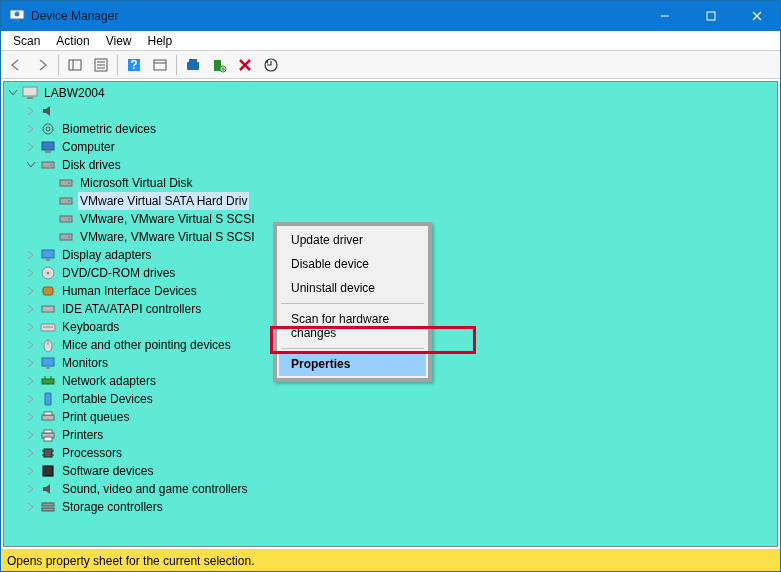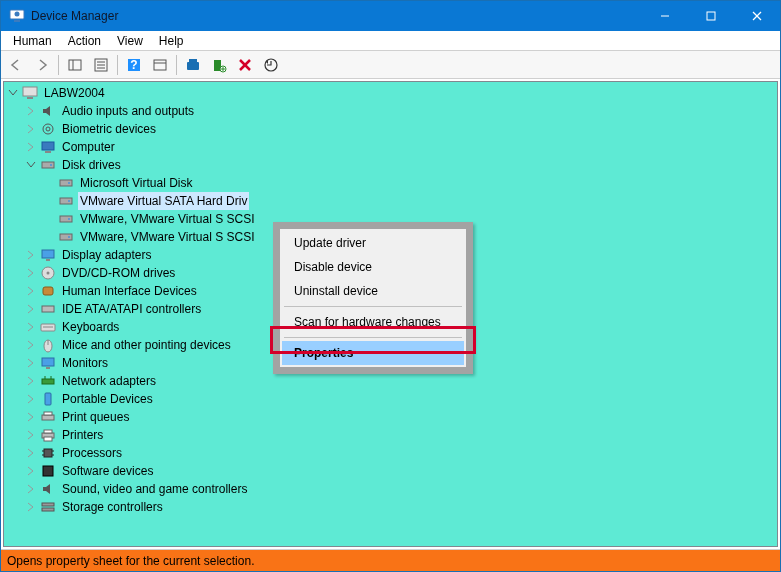--- a/index.html
+++ b/index.html
@@ -15,26 +15,26 @@
   .toolbar .tbtn { width:24px; height:24px; display:flex; align-items:center; justify-content:center; border:1px solid transparent; margin:0 1px; }
   .toolbar .sep { width:1px; height:20px; background:#c0c0c0; margin:0 3px; }
   .tree-wrap { flex:1; overflow:auto; border:1px solid #828790; margin:2px; position:relative; background:#5eead4; }
   .tree { padding:2px 0 2px 2px; }
   .node { display:flex; align-items:center; height:18px; line-height:18px; white-space:nowrap; }
   .expander { width:14px; height:14px; display:flex; align-items:center; justify-content:center; margin-right:2px; }
   .node .icon { width:16px; height:16px; margin-right:4px; flex-shrink:0; }
   .node .label { padding:0 2px; }
   .node.selected .label { background:#cde8ff; }
   .children { margin-left:18px; }
-  .ctx { position:absolute; width:200px; background:#f0f0f0; border:7px solid #a3a3a3; box-shadow:2px 2px 3px rgba(0,0,0,.25); padding:2px; }
+  .ctx { position:absolute; width:159px; background:#f0f0f0; border:4px solid #a3a3a3; box-shadow:2px 2px 3px rgba(0,0,0,.25); padding:2px; }
   .ctx .item { padding:5px 12px; }
   .ctx .sep { height:1px; background:#c0c0c0; margin:3px 2px; }
   .ctx .item.hl { background:#99cfff; font-weight:bold; }
   .ctx-hl-border { position:absolute; border:3px solid #d4002a; pointer-events:none; }
-  .statusbar { height:22px; border-top:1px solid #d0d0d0; display:flex; align-items:center; padding:0 6px; background:#f97316; }
+  .statusbar { height:22px; border-top:1px solid #d0d0d0; display:flex; align-items:center; padding:0 6px; background:#fde047; }
   svg { display:block; }
 </style>
 </head>
 <body>
 
 <div class="titlebar">
   <span class="app-icon">
     <svg viewBox="0 0 16 16">
         <rect x="1" y="2" width="14" height="9" rx="1" fill="#fff" stroke="#3a7bbf"></rect>
         <rect x="5" y="12" width="6" height="2" fill="#3a7bbf"></rect>
@@ -54,21 +54,21 @@
     </div>
   <div class="win-btn close">
       <svg width="10" height="10">
         <line x1="1" y1="1" x2="9" y2="9" stroke="#fff" stroke-width="1.2"></line>
         <line x1="9" y1="1" x2="1" y2="9" stroke="#fff" stroke-width="1.2"></line>
       </svg>
     </div>
 </div>
 
 <div class="menubar">
-  <div class="menu">Human</div>
+  <div class="menu">Scan</div>
   <div class="menu">Action</div>
   <div class="menu">View</div>
   <div class="menu">Help</div>
 </div>
 
 <div class="toolbar">
   <div class="tbtn">
       <svg width="16" height="16">
         <path d="M10 3 L4 8 L10 13" fill="none" stroke="#808080" stroke-width="1.5"></path>
       </svg>
@@ -157,21 +157,20 @@
         <span class="expander">
             <svg width="10" height="10">
               <path d="M2 1 L7 5 L2 9" fill="none" stroke="#999"></path>
             </svg>
           </span>
         <span class="icon">
             <svg viewBox="0 0 16 16">
               <path d="M3 6 h3 l4 -3 v10 l-4 -3 h-3 z" fill="#555"></path>
             </svg>
           </span>
-        <span class="label">Audio inputs and outputs</span>
       </div>
       <div class="node">
         <span class="expander">
             <svg width="10" height="10">
               <path d="M2 1 L7 5 L2 9" fill="none" stroke="#999"></path>
             </svg>
           </span>
         <span class="icon">
             <svg viewBox="0 0 16 16">
               <circle cx="8" cy="8" r="5" fill="none" stroke="#555"></circle>

